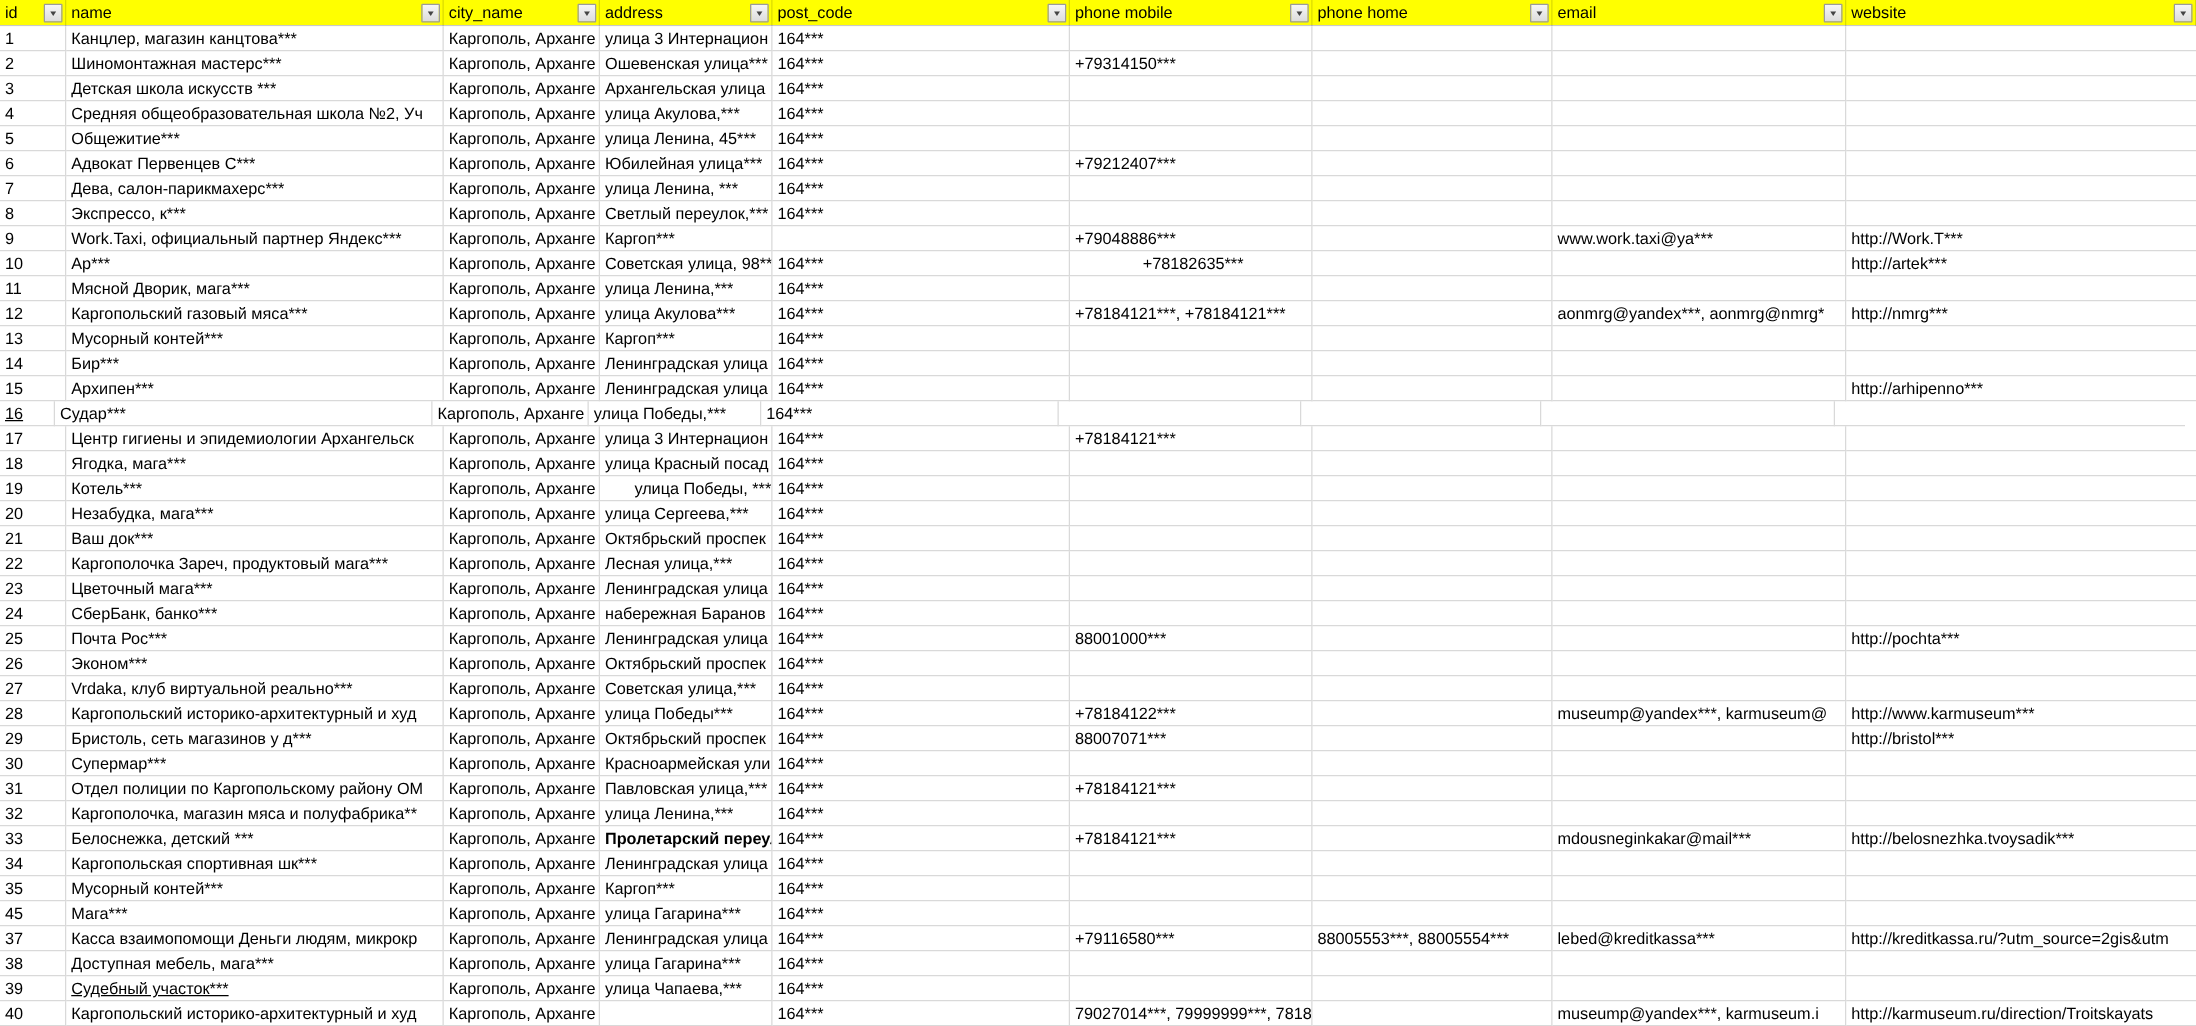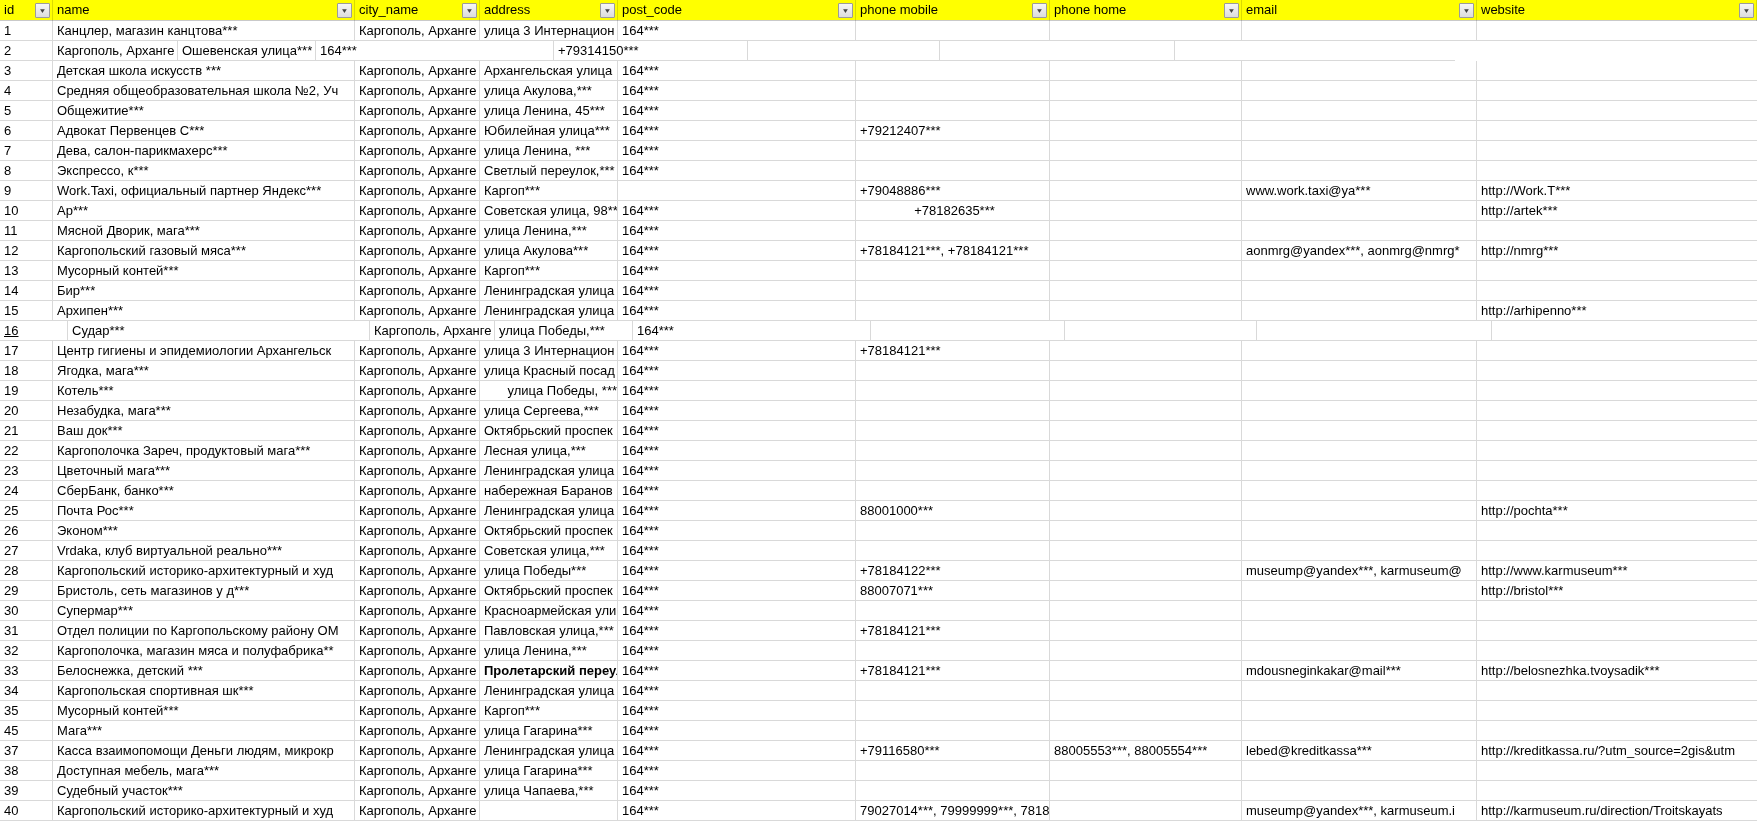--- a/index.html
+++ b/index.html
@@ -60,20 +60,21 @@
         <div class="cell" style="width: 125px;">Каргополь, Арханге</div>
         <div class="cell" style="width: 138px;">улица 3 Интернацион</div>
         <div class="cell" style="width: 238px;">164***</div>
         <div class="cell" style="width: 194px;"></div>
         <div class="cell" style="width: 192px;"></div>
         <div class="cell" style="width: 235px;"></div>
         <div class="cell" style="width: 280px;"></div>
       </div>
       <div class="row">
         <div class="cell" style="width: 53px;">2</div>
+        <div class="cell" style="width: 302px;">Шиномонтажная мастерс***</div>
         <div class="cell" style="width: 125px;">Каргополь, Арханге</div>
         <div class="cell" style="width: 138px;">Ошевенская улица***</div>
         <div class="cell" style="width: 238px;">164***</div>
         <div class="cell" style="width: 194px;">+79314150***</div>
         <div class="cell" style="width: 192px;"></div>
         <div class="cell" style="width: 235px;"></div>
         <div class="cell" style="width: 280px;"></div>
       </div>
       <div class="row">
         <div class="cell" style="width: 53px;">3</div>
@@ -212,21 +213,21 @@
         <div class="cell" style="width: 302px;">Архипен***</div>
         <div class="cell" style="width: 125px;">Каргополь, Арханге</div>
         <div class="cell" style="width: 138px;">Ленинградская улица</div>
         <div class="cell" style="width: 238px;">164***</div>
         <div class="cell" style="width: 194px;"></div>
         <div class="cell" style="width: 192px;"></div>
         <div class="cell" style="width: 235px;"></div>
         <div class="cell" style="width: 280px;">http://arhipenno***</div>
       </div>
       <div class="row">
-        <div class="cell" style="width: 68px; text-decoration: underline;">16</div>
+        <div class="cell" style="width: 44px; text-decoration: underline;">16</div>
         <div class="cell" style="width: 302px;">Судар***</div>
         <div class="cell" style="width: 125px;">Каргополь, Арханге</div>
         <div class="cell" style="width: 138px;">улица Победы,***</div>
         <div class="cell" style="width: 238px;">164***</div>
         <div class="cell" style="width: 194px;"></div>
         <div class="cell" style="width: 192px;"></div>
         <div class="cell" style="width: 235px;"></div>
         <div class="cell" style="width: 280px;"></div>
       </div>
       <div class="row">
@@ -466,21 +467,21 @@
         <div class="cell" style="width: 125px;">Каргополь, Арханге</div>
         <div class="cell" style="width: 138px;">улица Гагарина***</div>
         <div class="cell" style="width: 238px;">164***</div>
         <div class="cell" style="width: 194px;"></div>
         <div class="cell" style="width: 192px;"></div>
         <div class="cell" style="width: 235px;"></div>
         <div class="cell" style="width: 280px;"></div>
       </div>
       <div class="row">
         <div class="cell" style="width: 53px;">39</div>
-        <div class="cell" style="width: 302px;">Судебный участок***</div>
+        <div class="cell" style="width: 302px; text-decoration: underline;">Судебный участок***</div>
         <div class="cell" style="width: 125px;">Каргополь, Арханге</div>
         <div class="cell" style="width: 138px;">улица Чапаева,***</div>
         <div class="cell" style="width: 238px;">164***</div>
         <div class="cell" style="width: 194px;"></div>
         <div class="cell" style="width: 192px;"></div>
         <div class="cell" style="width: 235px;"></div>
         <div class="cell" style="width: 280px;"></div>
       </div>
       <div class="row">
         <div class="cell" style="width: 53px;">40</div>

